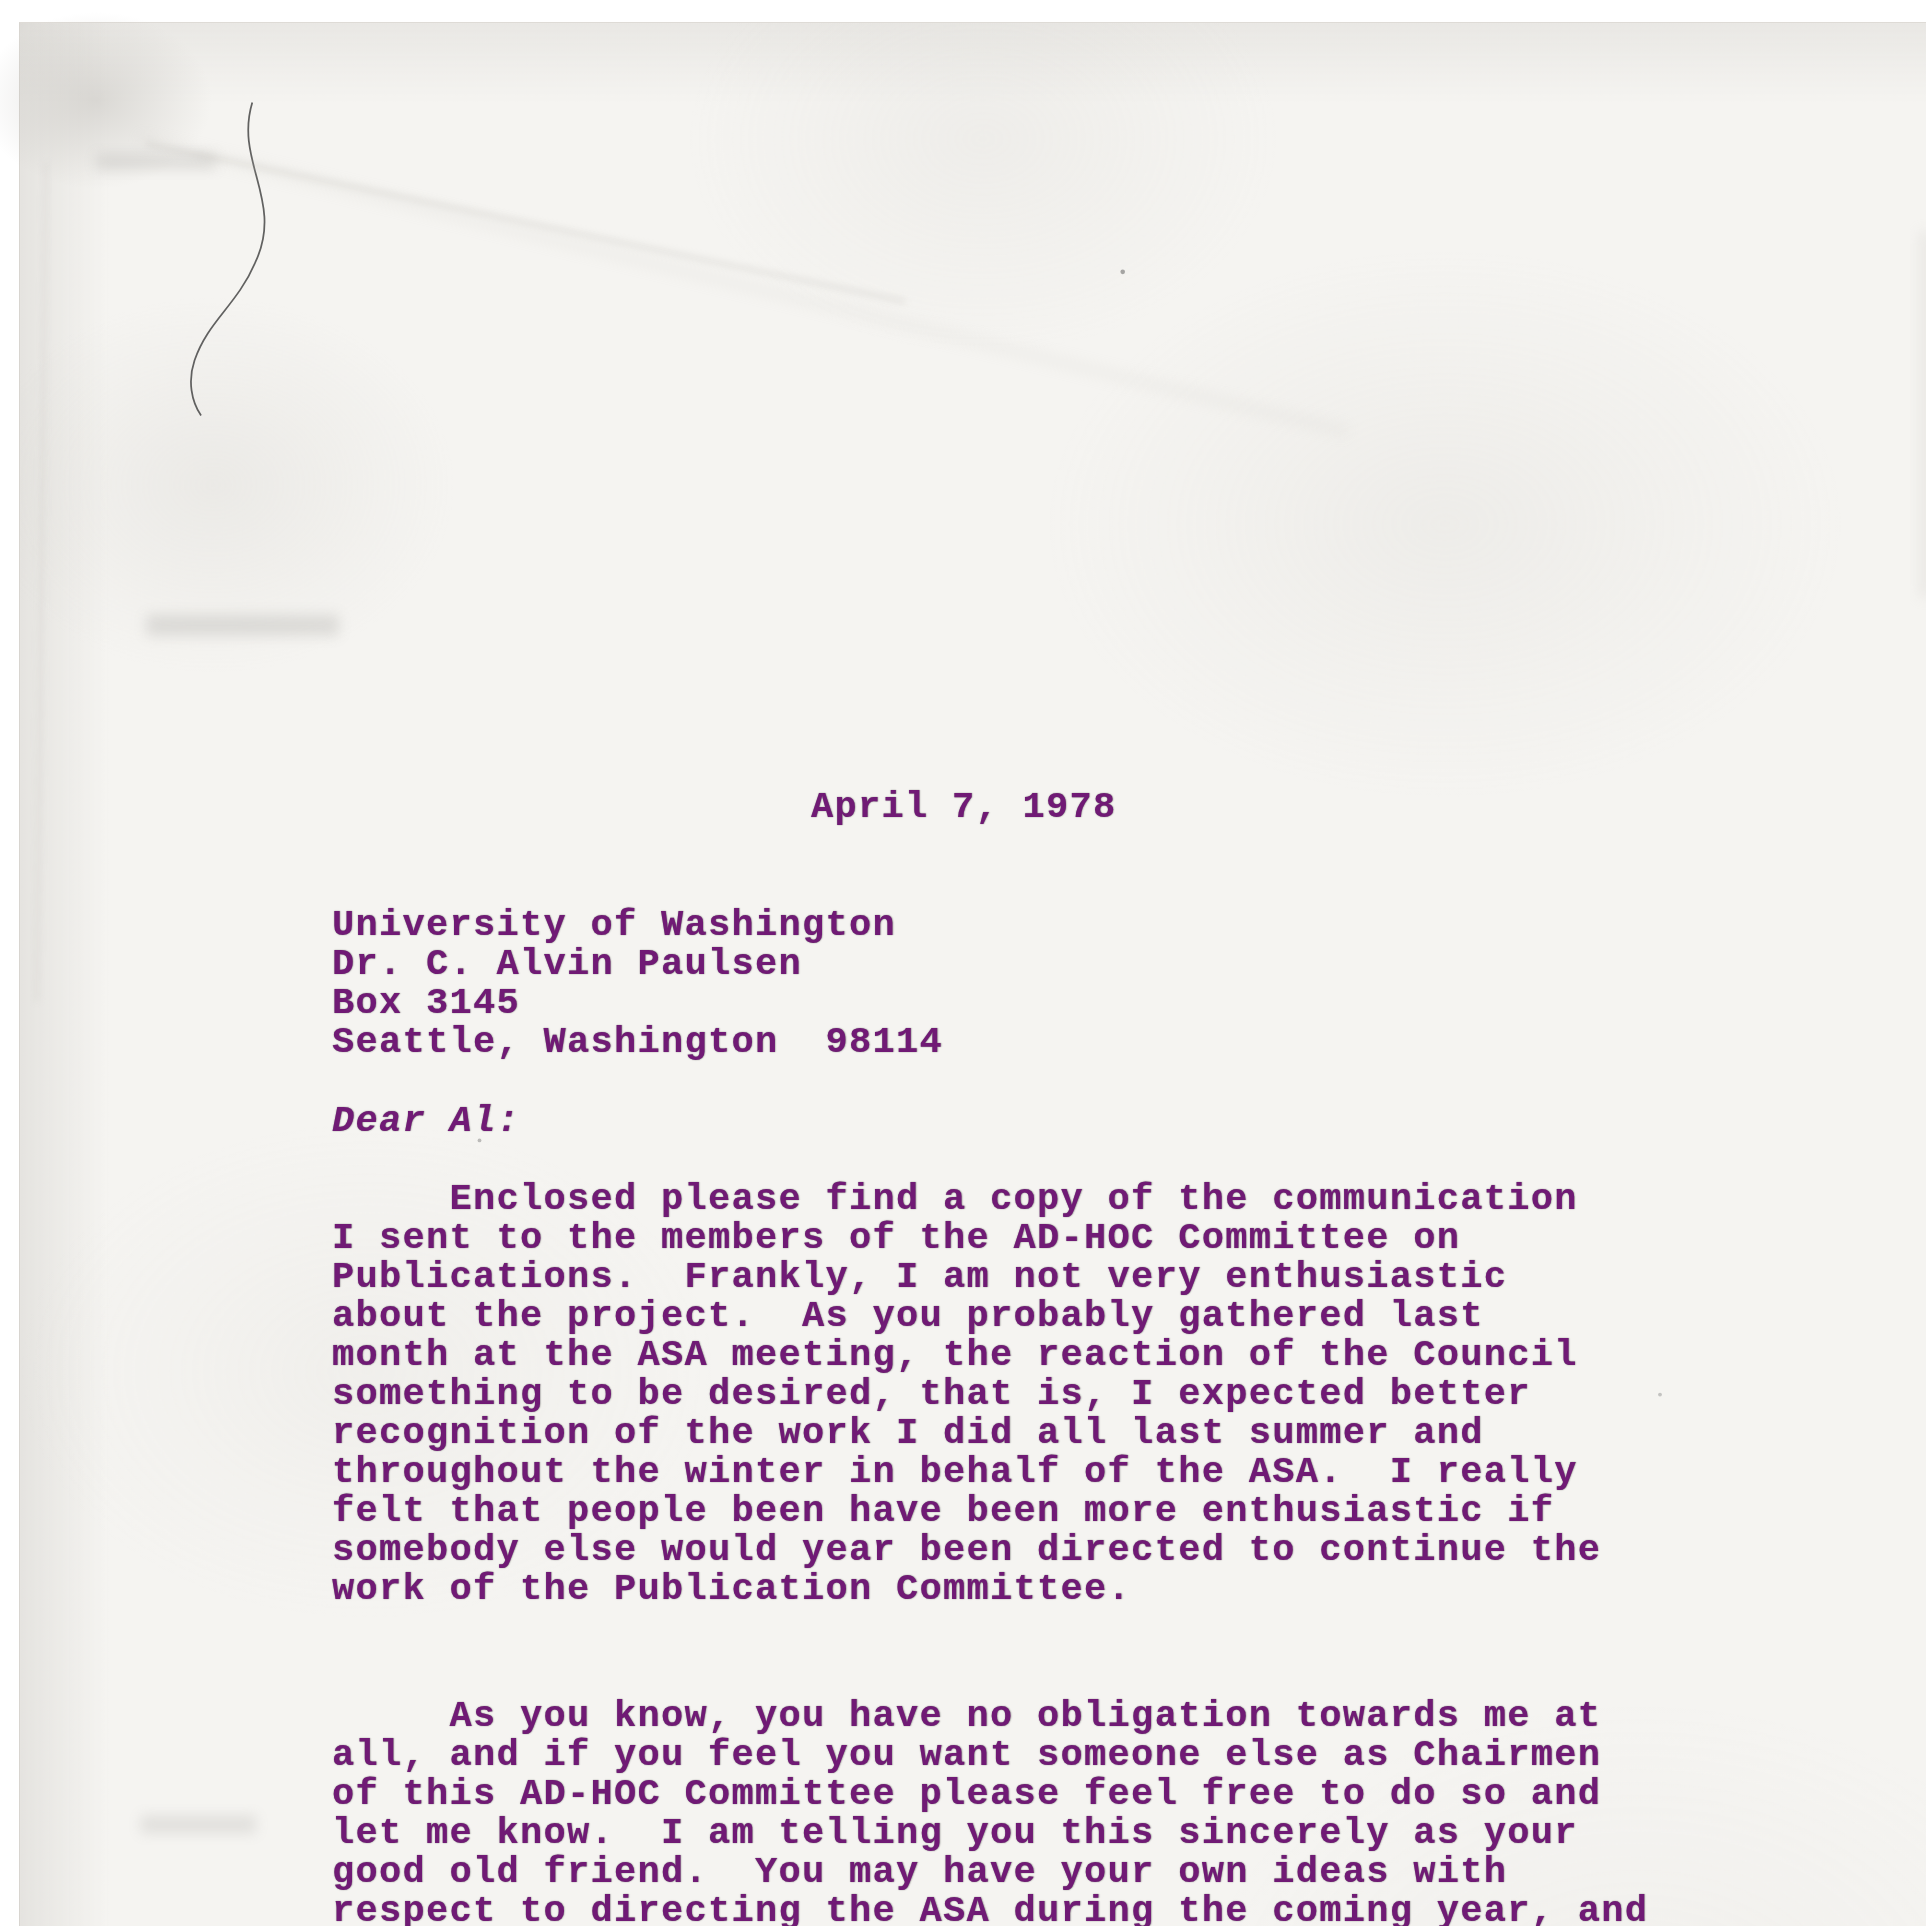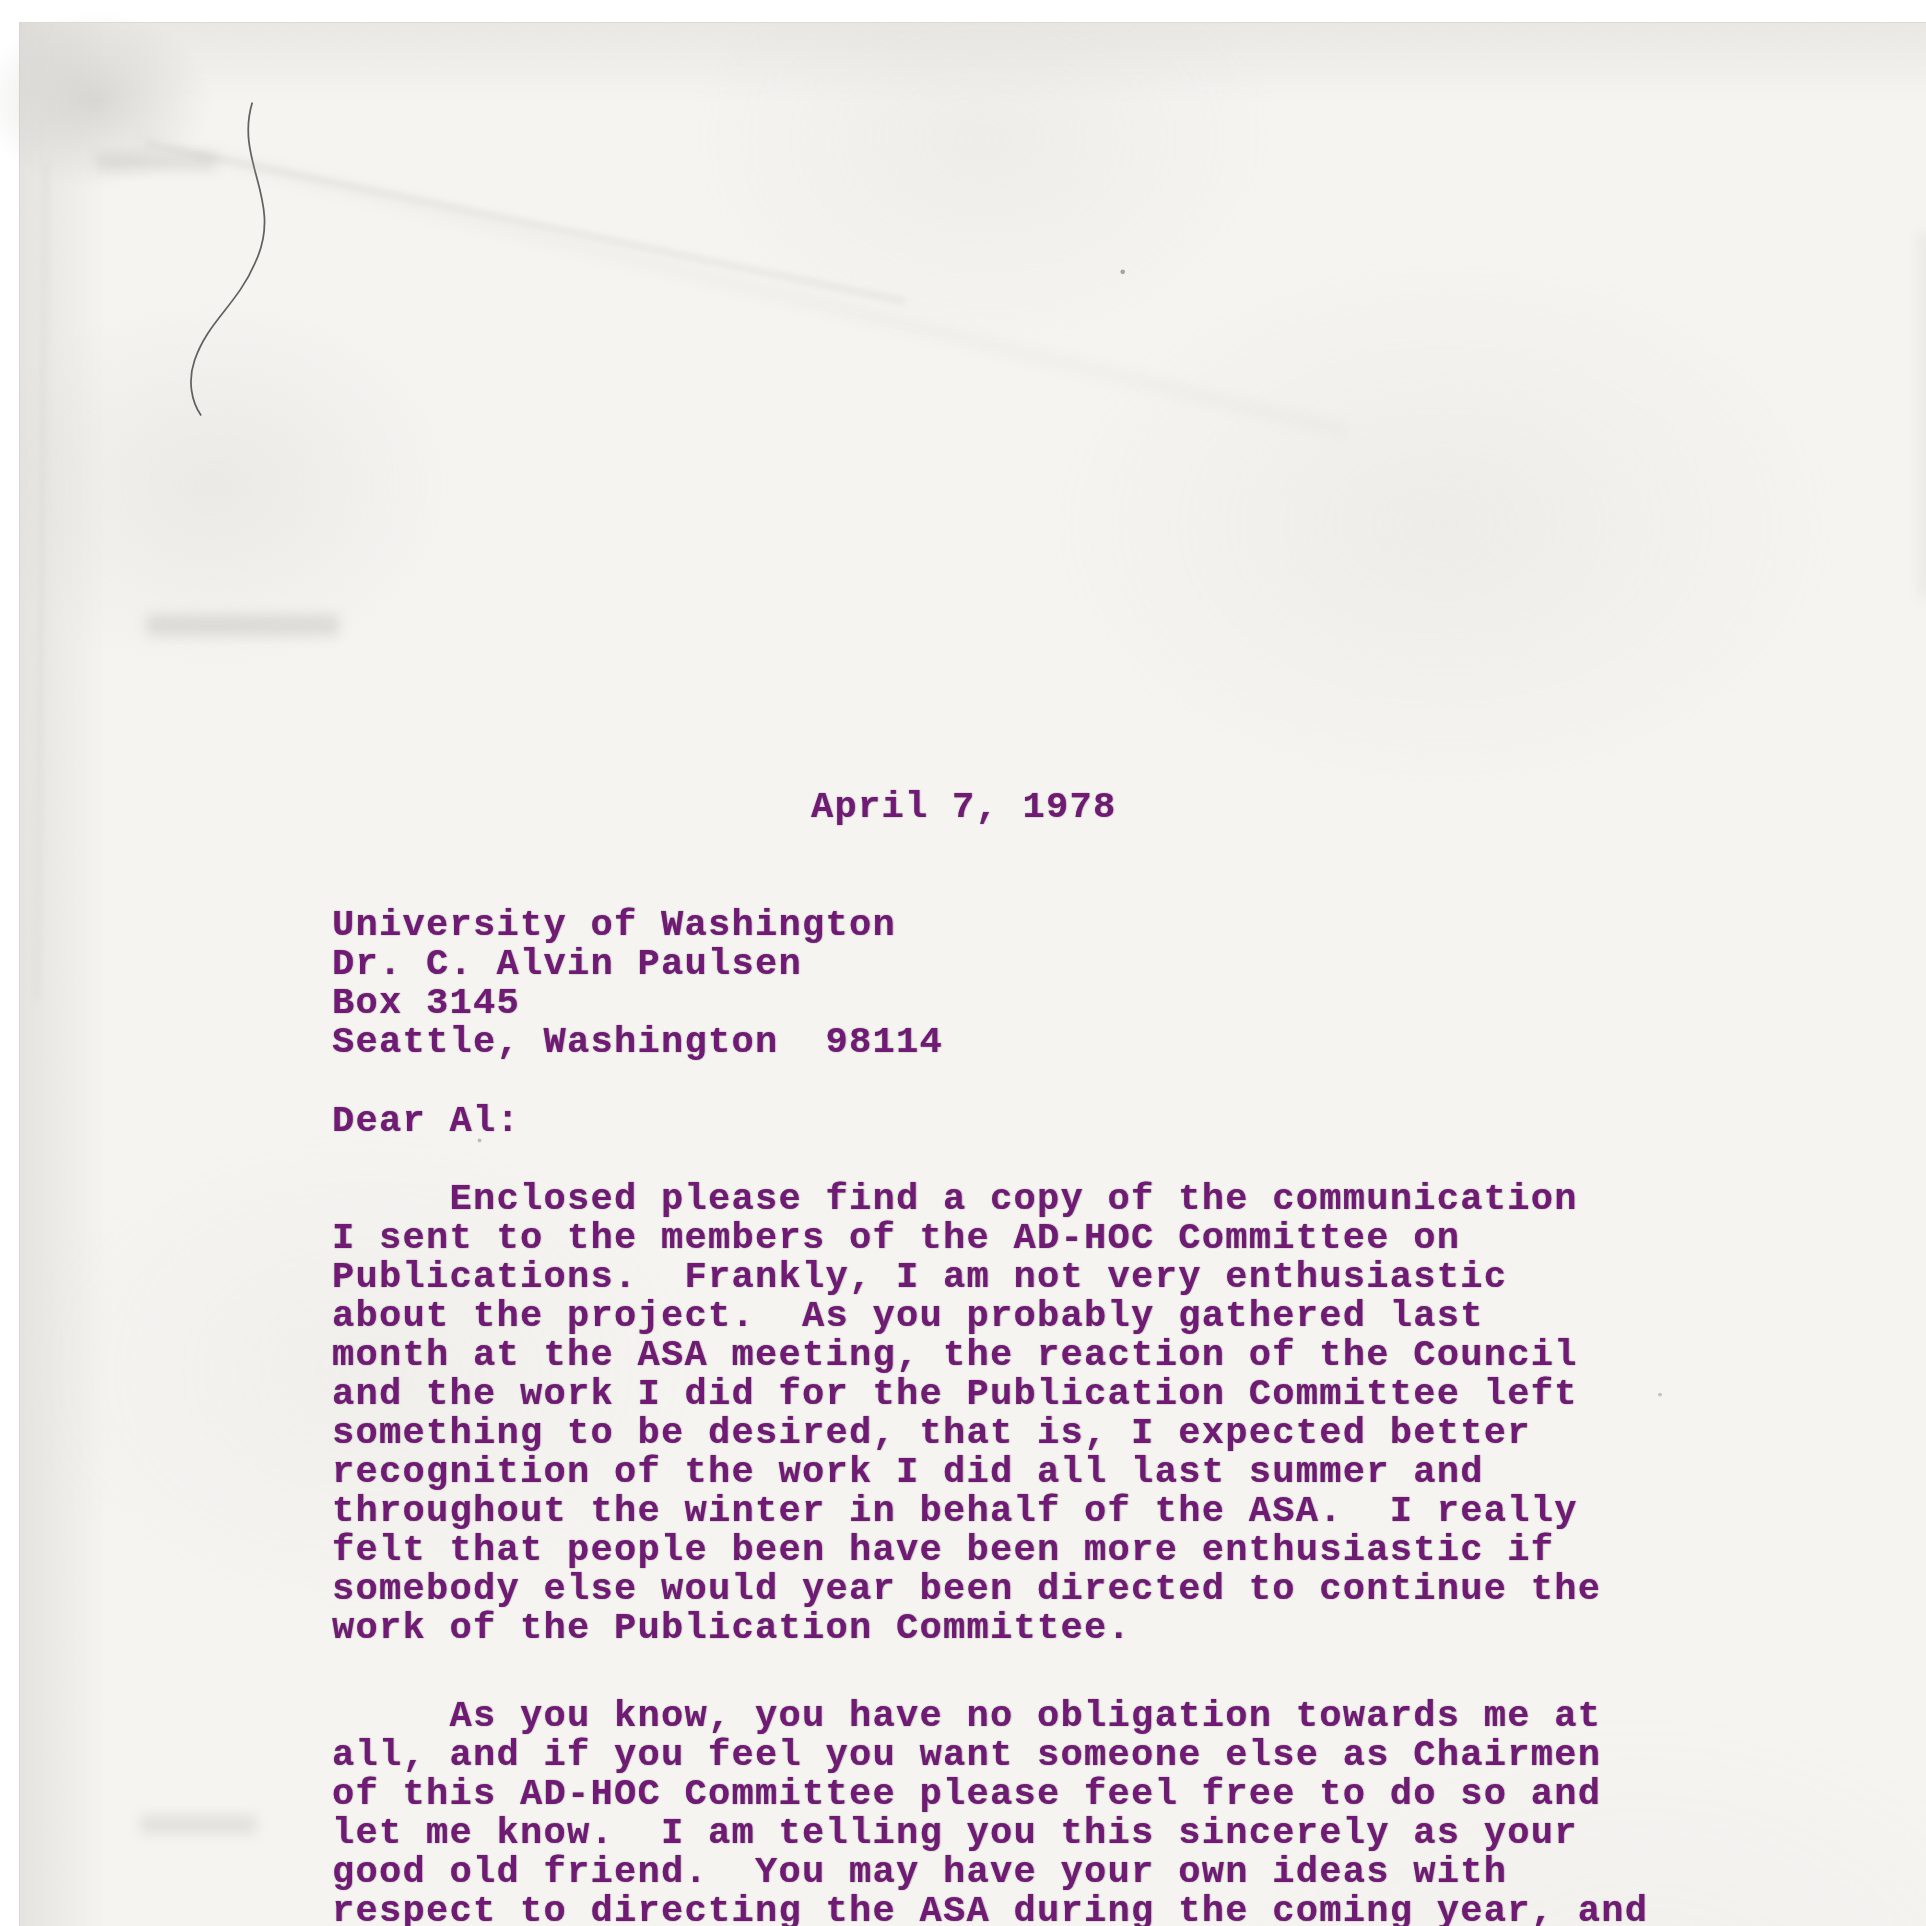--- a/index.html
+++ b/index.html
@@ -28,21 +28,21 @@
   
   .line{
     position:relative;white-space:pre;
     font:700 37px/39px "Liberation Mono","DejaVu Sans Mono",monospace;
     color:#701a75;letter-spacing:1.3px;
     text-shadow:0 0 1.2px rgba(30,30,30,.50), 0.8px 0.4px 1.2px rgba(40,40,40,.22);
   }
   .block{position:absolute;}
   .date-block{left:811px;top:788px;}
   .address-block{left:332px;top:906px;}
-  .salutation-block{left:332px;top:1102px;}
+  .salutation-block{left:332px;top:1102px;font-style:italic;}
   .para1-block{left:332px;top:1180px;}
   .para2-block{left:332px;top:1697px;}
   .artifacts{position:absolute;inset:0;pointer-events:none;}
 </style>
 </head>
 <body>
 
 <div class="scan">
 
   <div class="paper"></div>
@@ -89,21 +89,20 @@
   </div>
 
   <div class="block salutation-block line">Dear Al:</div>
 
   <div class="block para1-block">
     <div class="line">     Enclosed please find a copy of the communication</div>
     <div class="line">I sent to the members of the AD-HOC Committee on</div>
     <div class="line">Publications.  Frankly, I am not very enthusiastic</div>
     <div class="line">about the project.  As you probably gathered last</div>
     <div class="line">month at the ASA meeting, the reaction of the Council</div>
-    <div class="line">and the work I did for the Publication Committee left</div>
     <div class="line">something to be desired, that is, I expected better</div>
     <div class="line">recognition of the work I did all last summer and</div>
     <div class="line">throughout the winter in behalf of the ASA.  I really</div>
     <div class="line">felt that people been have been more enthusiastic if</div>
     <div class="line">somebody else would year been directed to continue the</div>
     <div class="line">work of the Publication Committee.</div>
   </div>
 
   <div class="block para2-block">
     <div class="line">     As you know, you have no obligation towards me at</div>

